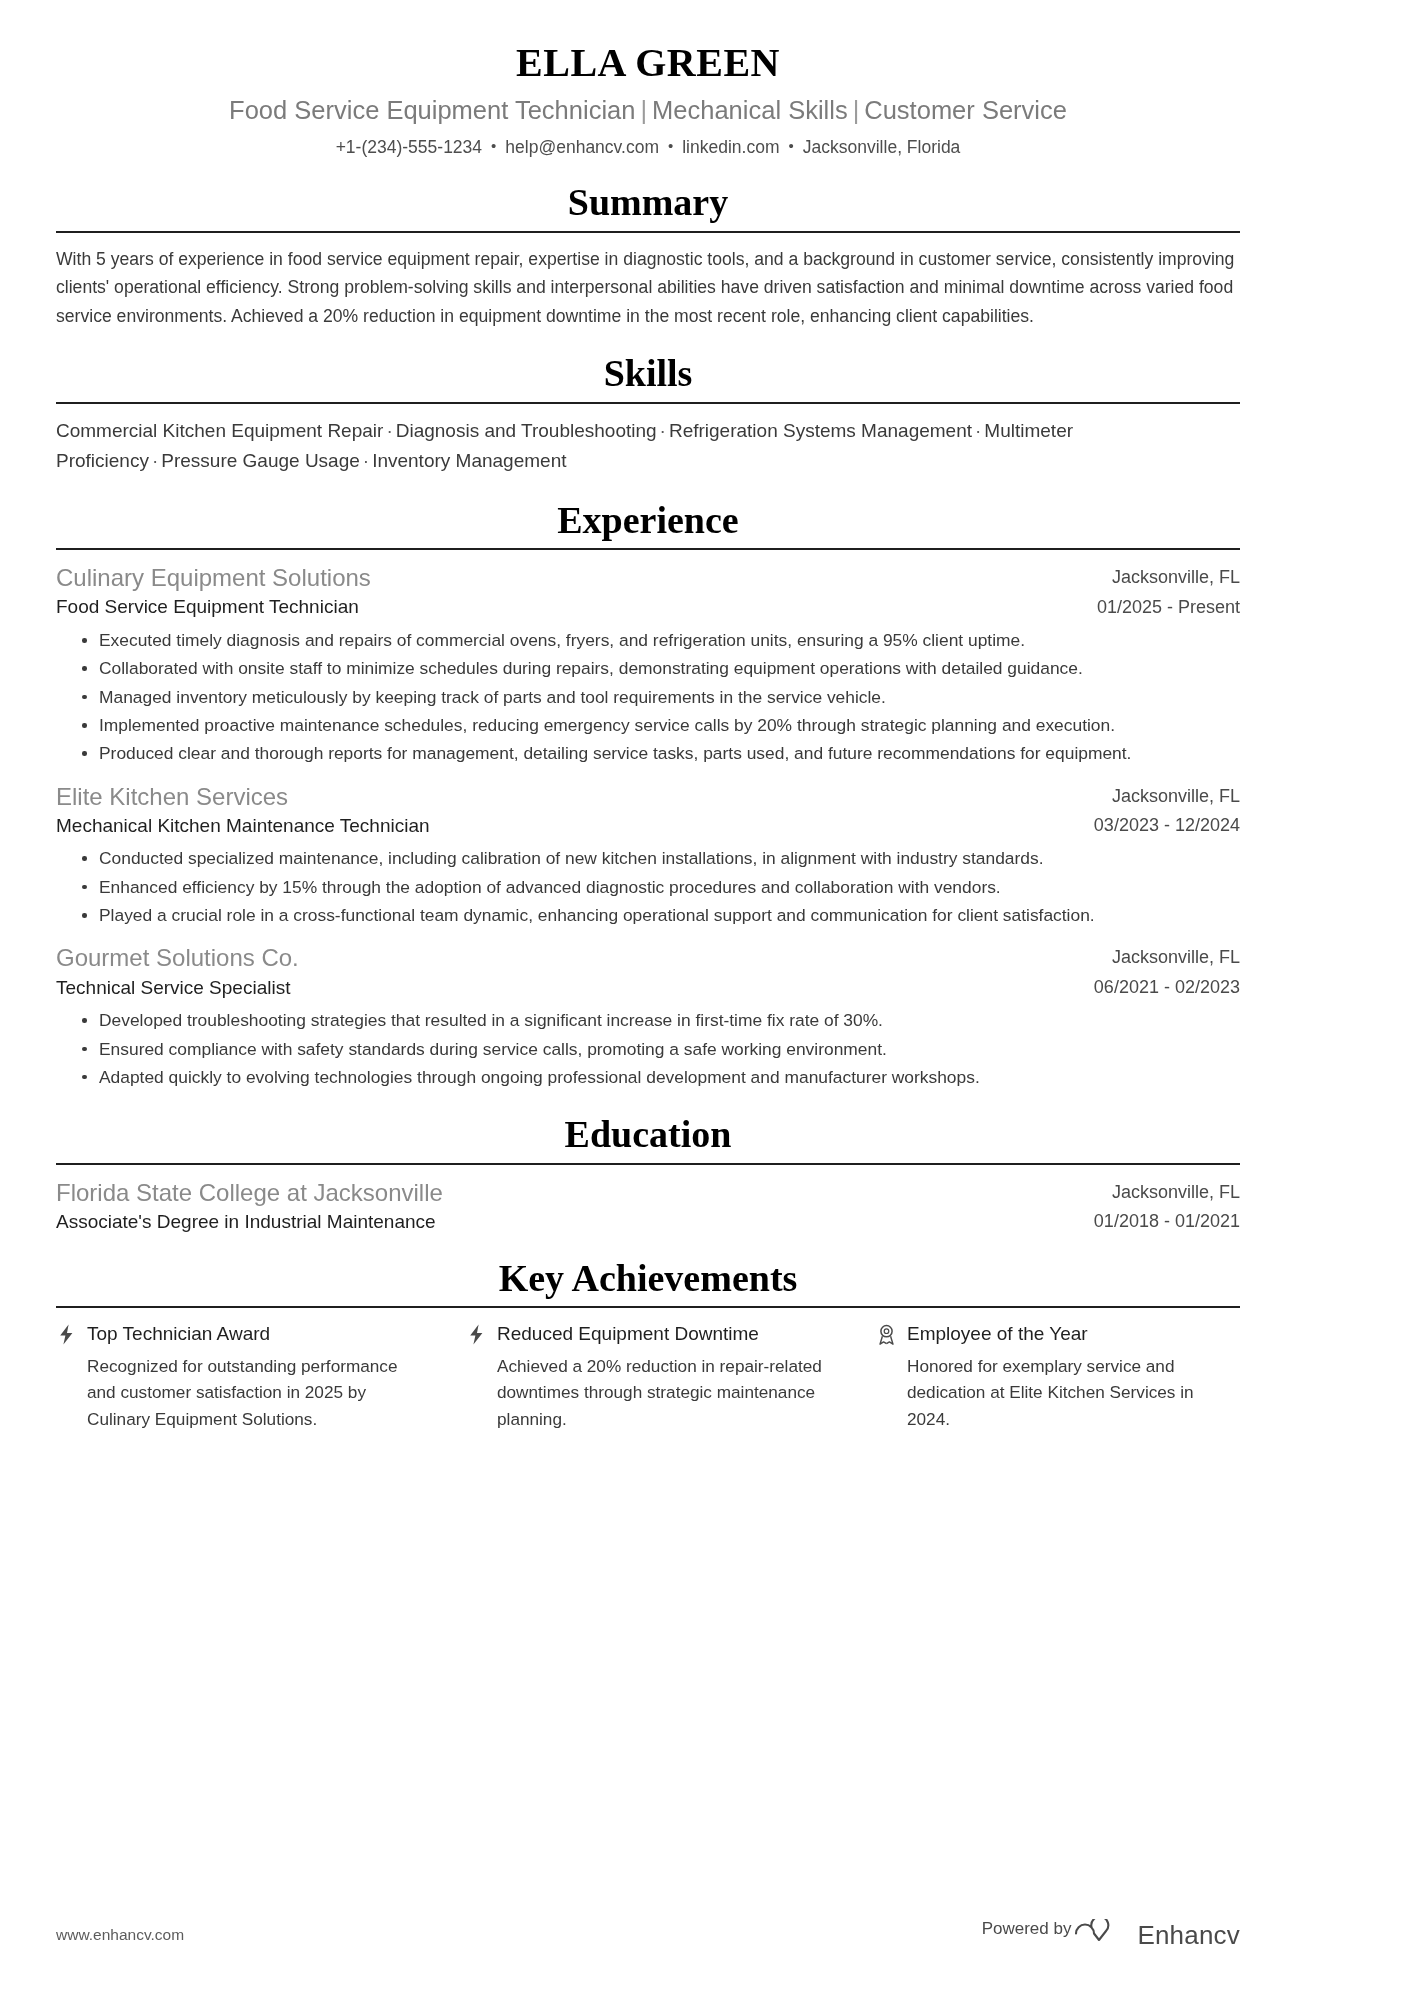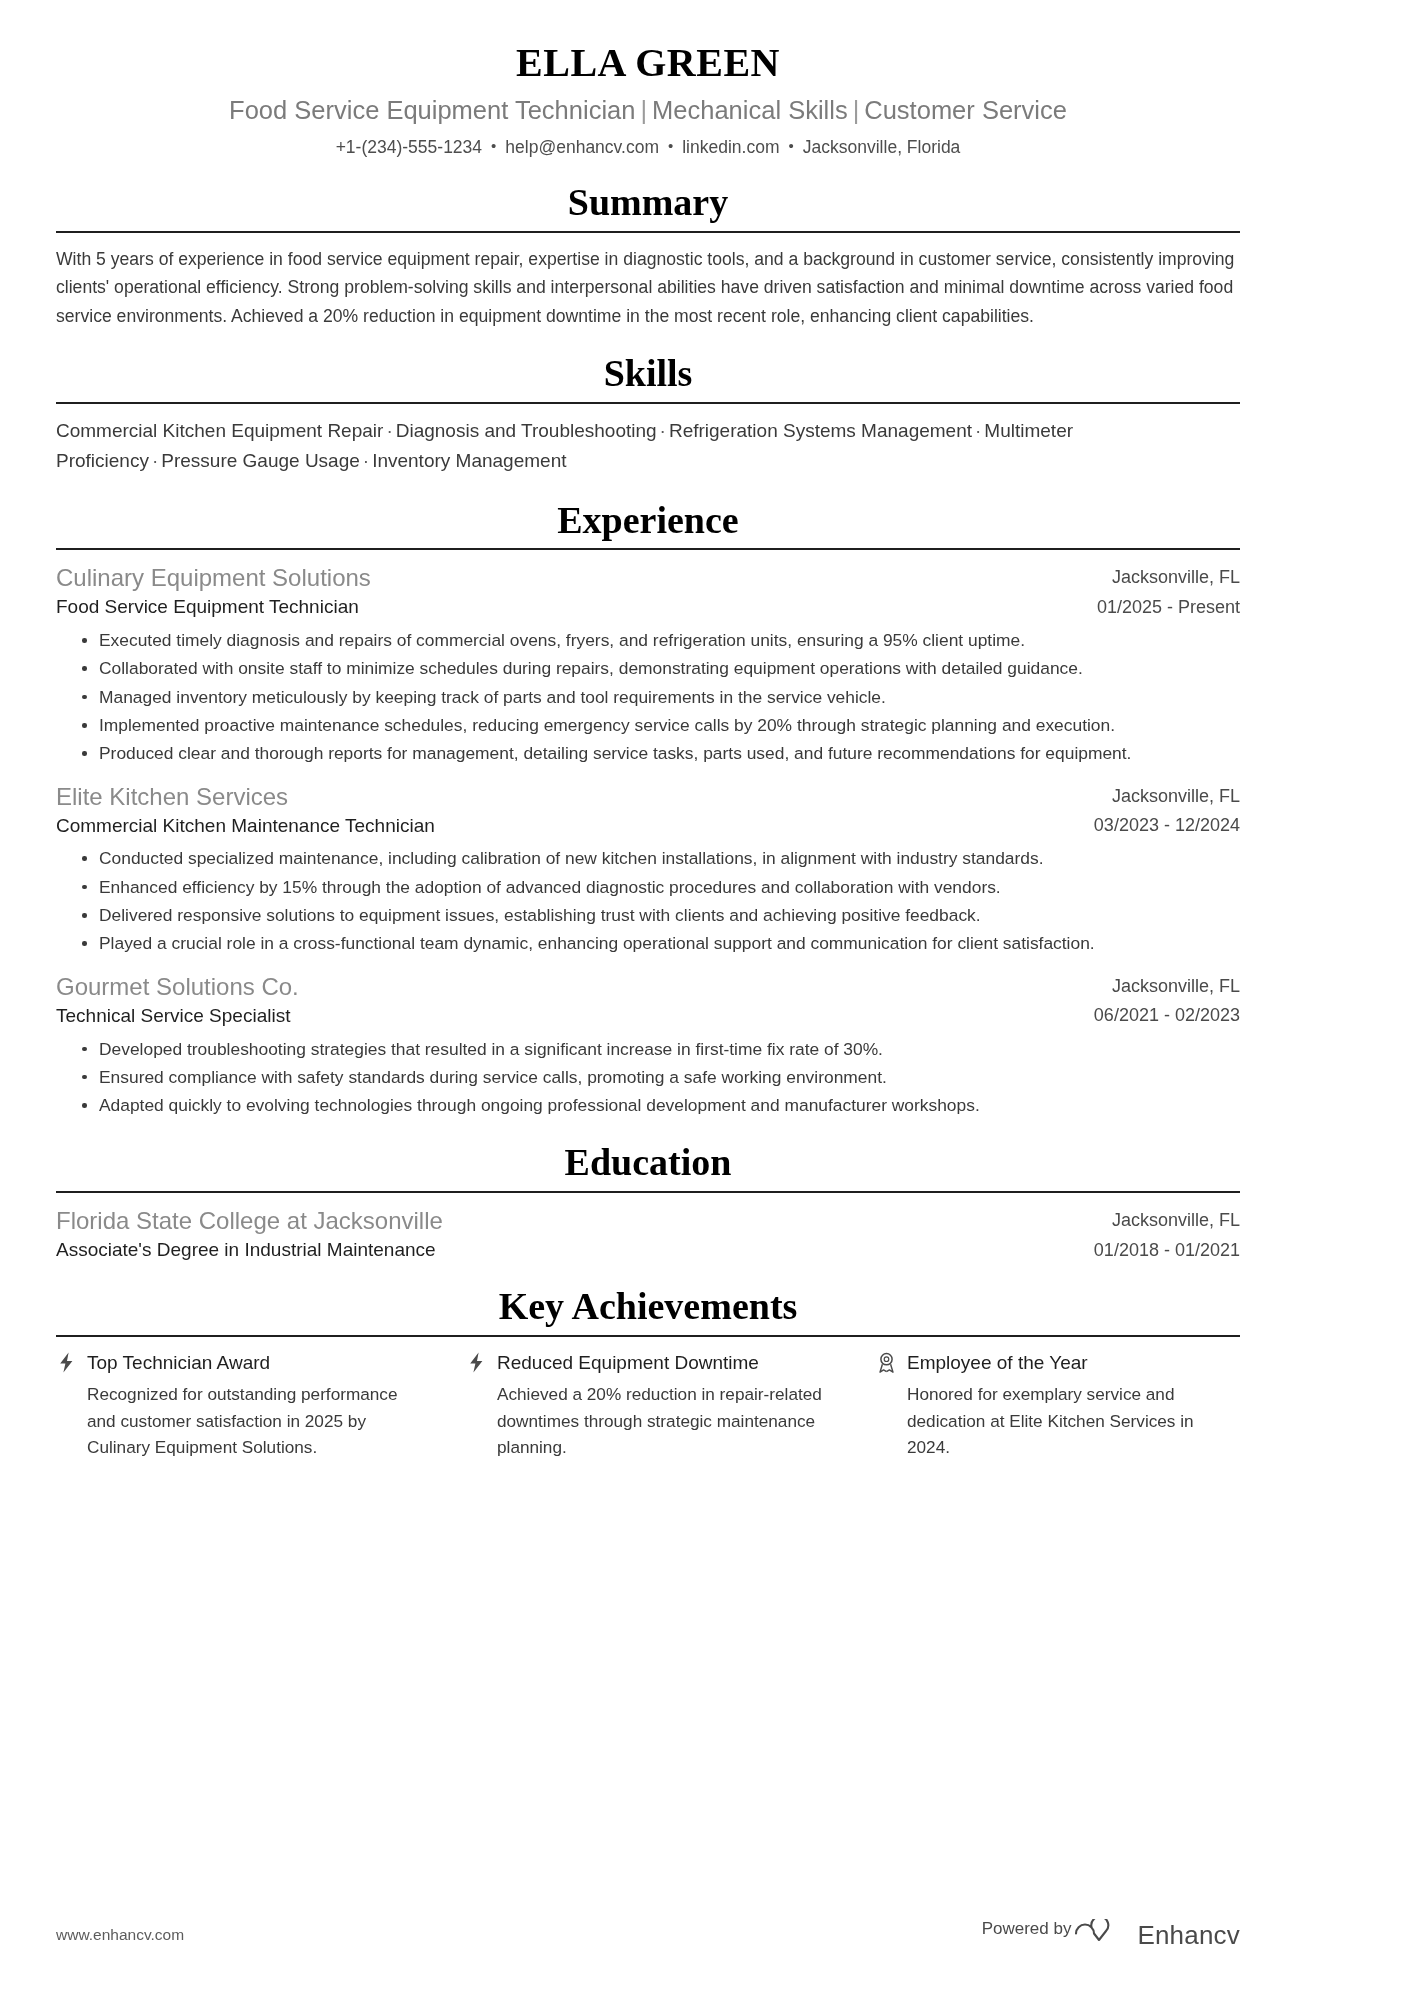--- a/index.html
+++ b/index.html
@@ -263,27 +263,26 @@
             <li>Implemented proactive maintenance schedules, reducing emergency service calls by 20% through strategic planning and execution.</li>
             <li>Produced clear and thorough reports for management, detailing service tasks, parts used, and future recommendations for equipment.</li>
           </ul>
         </div>
         <div class="entry">
           <div class="entry-row">
             <div class="org">Elite Kitchen Services</div>
             <div class="loc">Jacksonville, FL</div>
           </div>
           <div class="entry-row second">
-            <div class="role">Commercial Kitchen Maintenance Technician</div>
+            <div class="role">Mechanical Kitchen Maintenance Technician</div>
             <div class="dates">03/2023 - 12/2024</div>
           </div>
           <ul class="bullets">
             <li>Conducted specialized maintenance, including calibration of new kitchen installations, in alignment with industry standards.</li>
             <li>Enhanced efficiency by 15% through the adoption of advanced diagnostic procedures and collaboration with vendors.</li>
-            <li>Delivered responsive solutions to equipment issues, establishing trust with clients and achieving positive feedback.</li>
             <li>Played a crucial role in a cross-functional team dynamic, enhancing operational support and communication for client satisfaction.</li>
           </ul>
         </div>
         <div class="entry">
           <div class="entry-row">
             <div class="org">Gourmet Solutions Co.</div>
             <div class="loc">Jacksonville, FL</div>
           </div>
           <div class="entry-row second">
             <div class="role">Technical Service Specialist</div>

